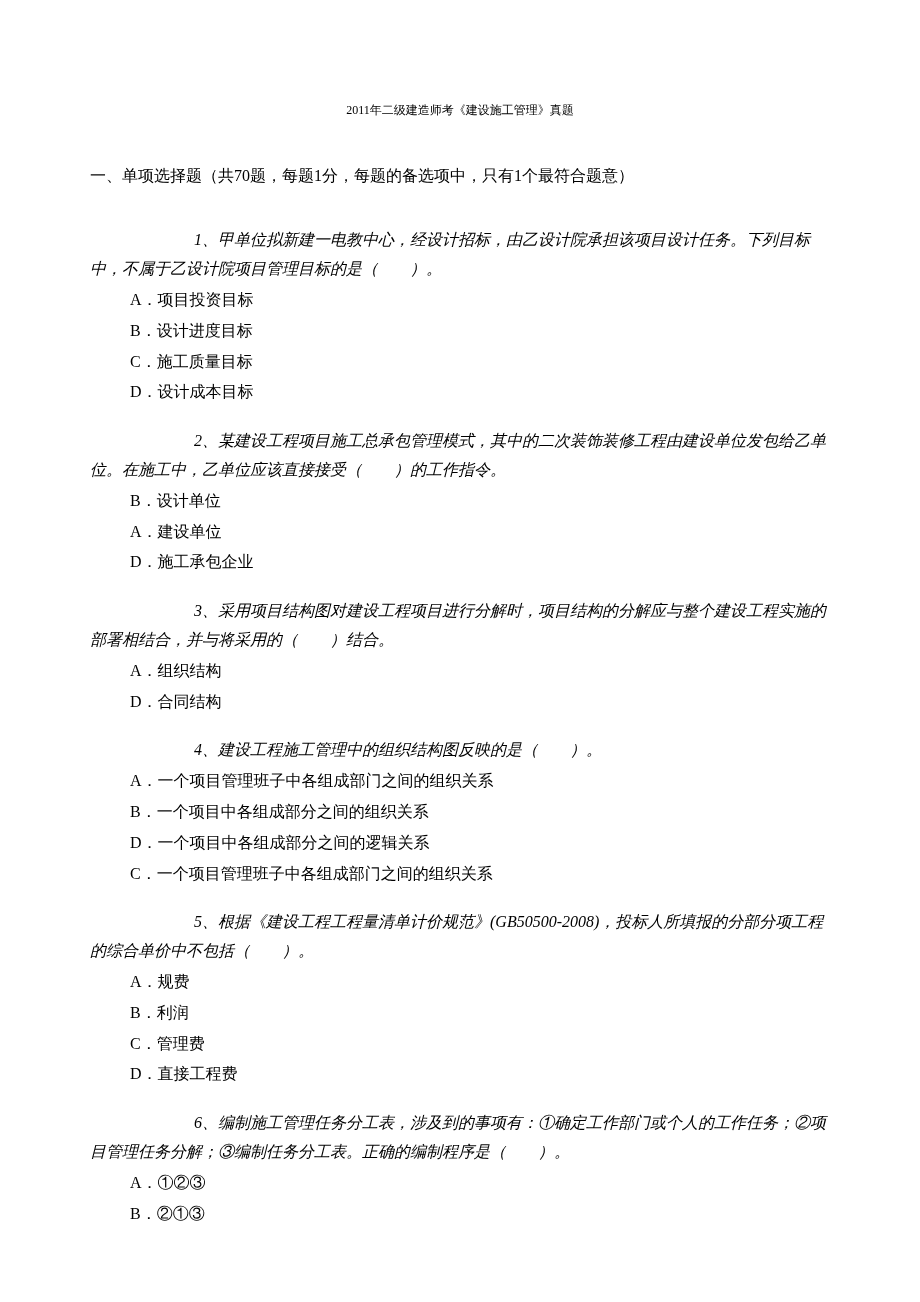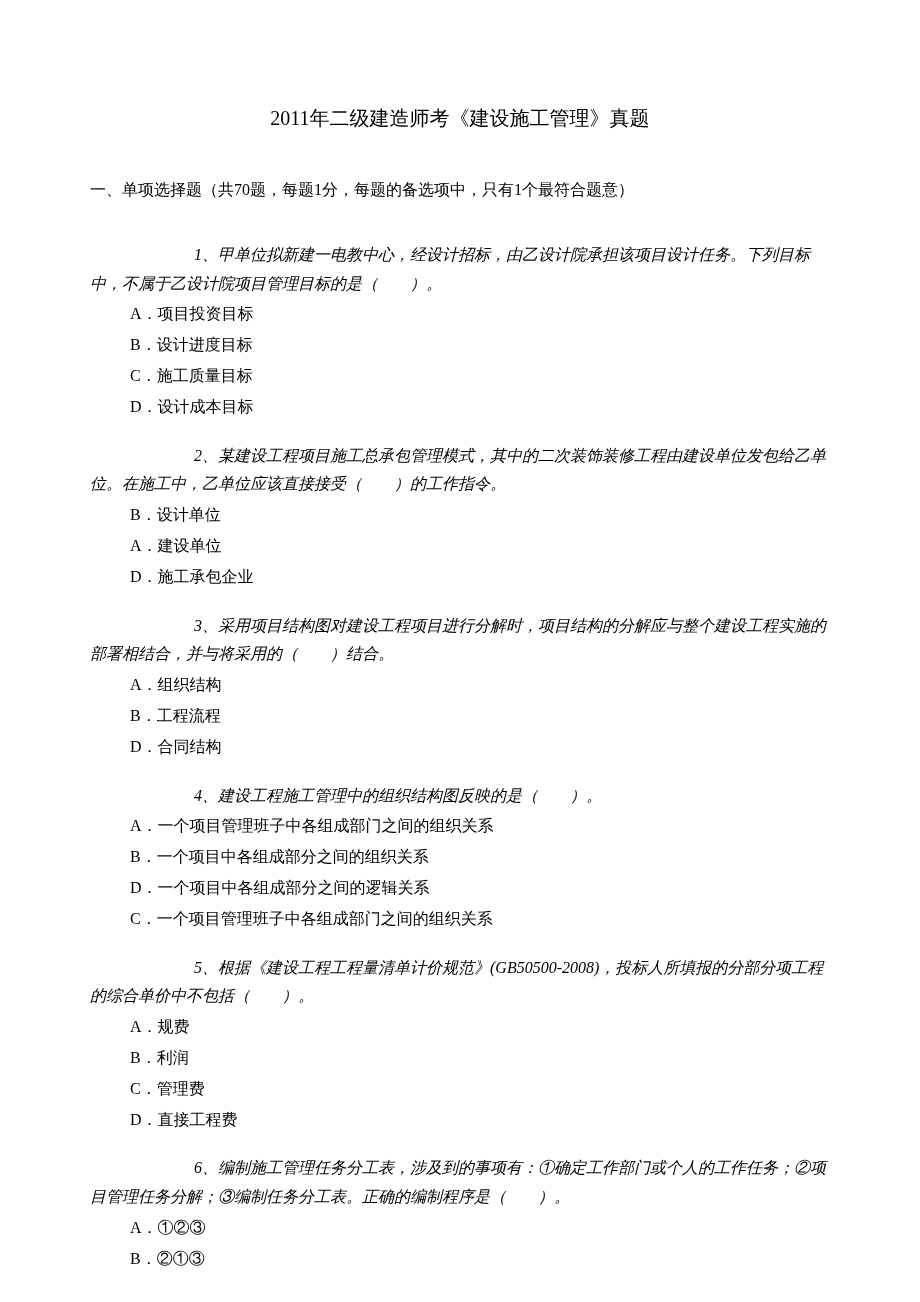--- a/index.html
+++ b/index.html
@@ -8,21 +8,21 @@
       line-height: 1.8;
       color: #000;
       background: #fff;
       margin: 0;
       padding: 100px 90px 60px 90px;
       width: 920px;
       box-sizing: border-box;
     }
     .title {
       text-align: center;
-      font-size: 20px;
+      font-size: 12px;
       margin-bottom: 40px;
     }
     .section-header {
       margin-bottom: 36px;
     }
     .question-block {
       margin-bottom: 20px;
     }
     .question-text {
       text-indent: 6.5em;
@@ -52,21 +52,20 @@
 <div class="question-block">
   <div class="question-text">2、某建设工程项目施工总承包管理模式，其中的二次装饰装修工程由建设单位发包给乙单位。在施工中，乙单位应该直接接受（　　）的工作指令。</div>
   <div class="option">B．设计单位</div>
   <div class="option">A．建设单位</div>
   <div class="option">D．施工承包企业</div>
 </div>
 
 <div class="question-block">
   <div class="question-text">3、采用项目结构图对建设工程项目进行分解时，项目结构的分解应与整个建设工程实施的部署相结合，并与将采用的（　　）结合。</div>
   <div class="option">A．组织结构</div>
-  <div class="option">B．工程流程</div>
   <div class="option">D．合同结构</div>
 </div>
 
 <div class="question-block">
   <div class="question-text">4、建设工程施工管理中的组织结构图反映的是（　　）。</div>
   <div class="option">A．一个项目管理班子中各组成部门之间的组织关系</div>
   <div class="option">B．一个项目中各组成部分之间的组织关系</div>
   <div class="option">D．一个项目中各组成部分之间的逻辑关系</div>
   <div class="option">C．一个项目管理班子中各组成部门之间的组织关系</div>
 </div>

